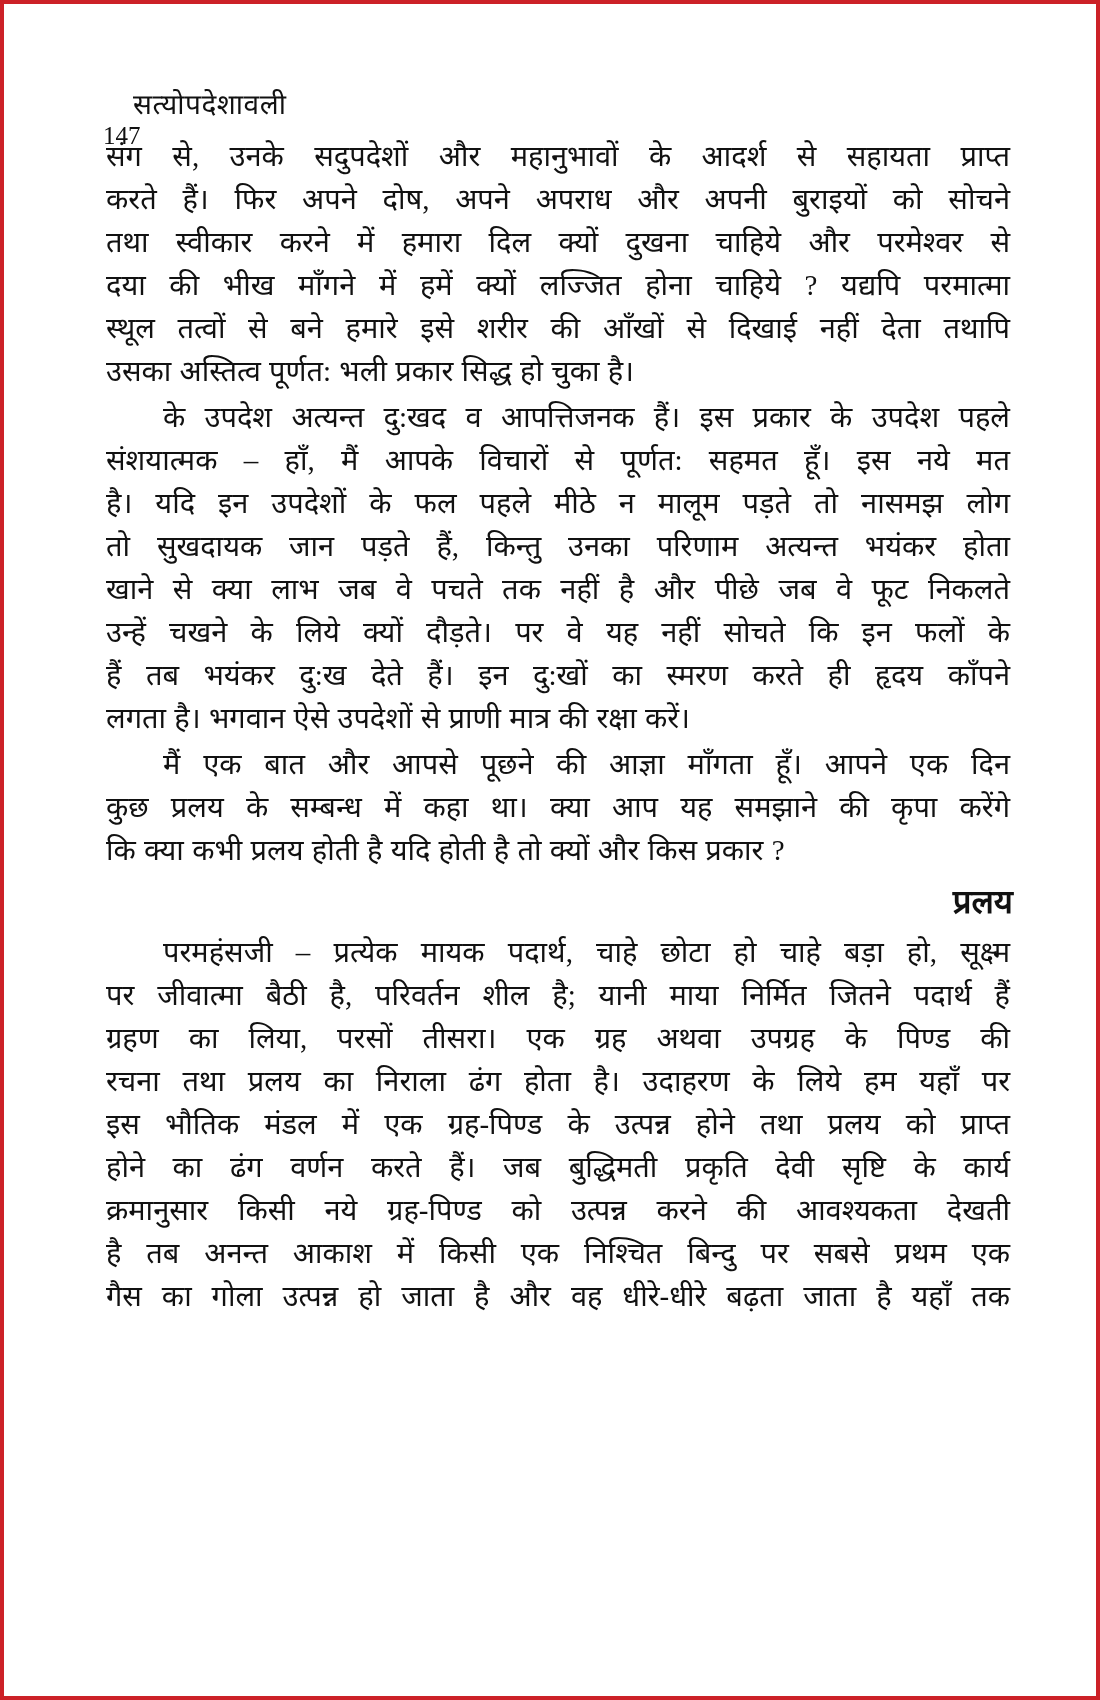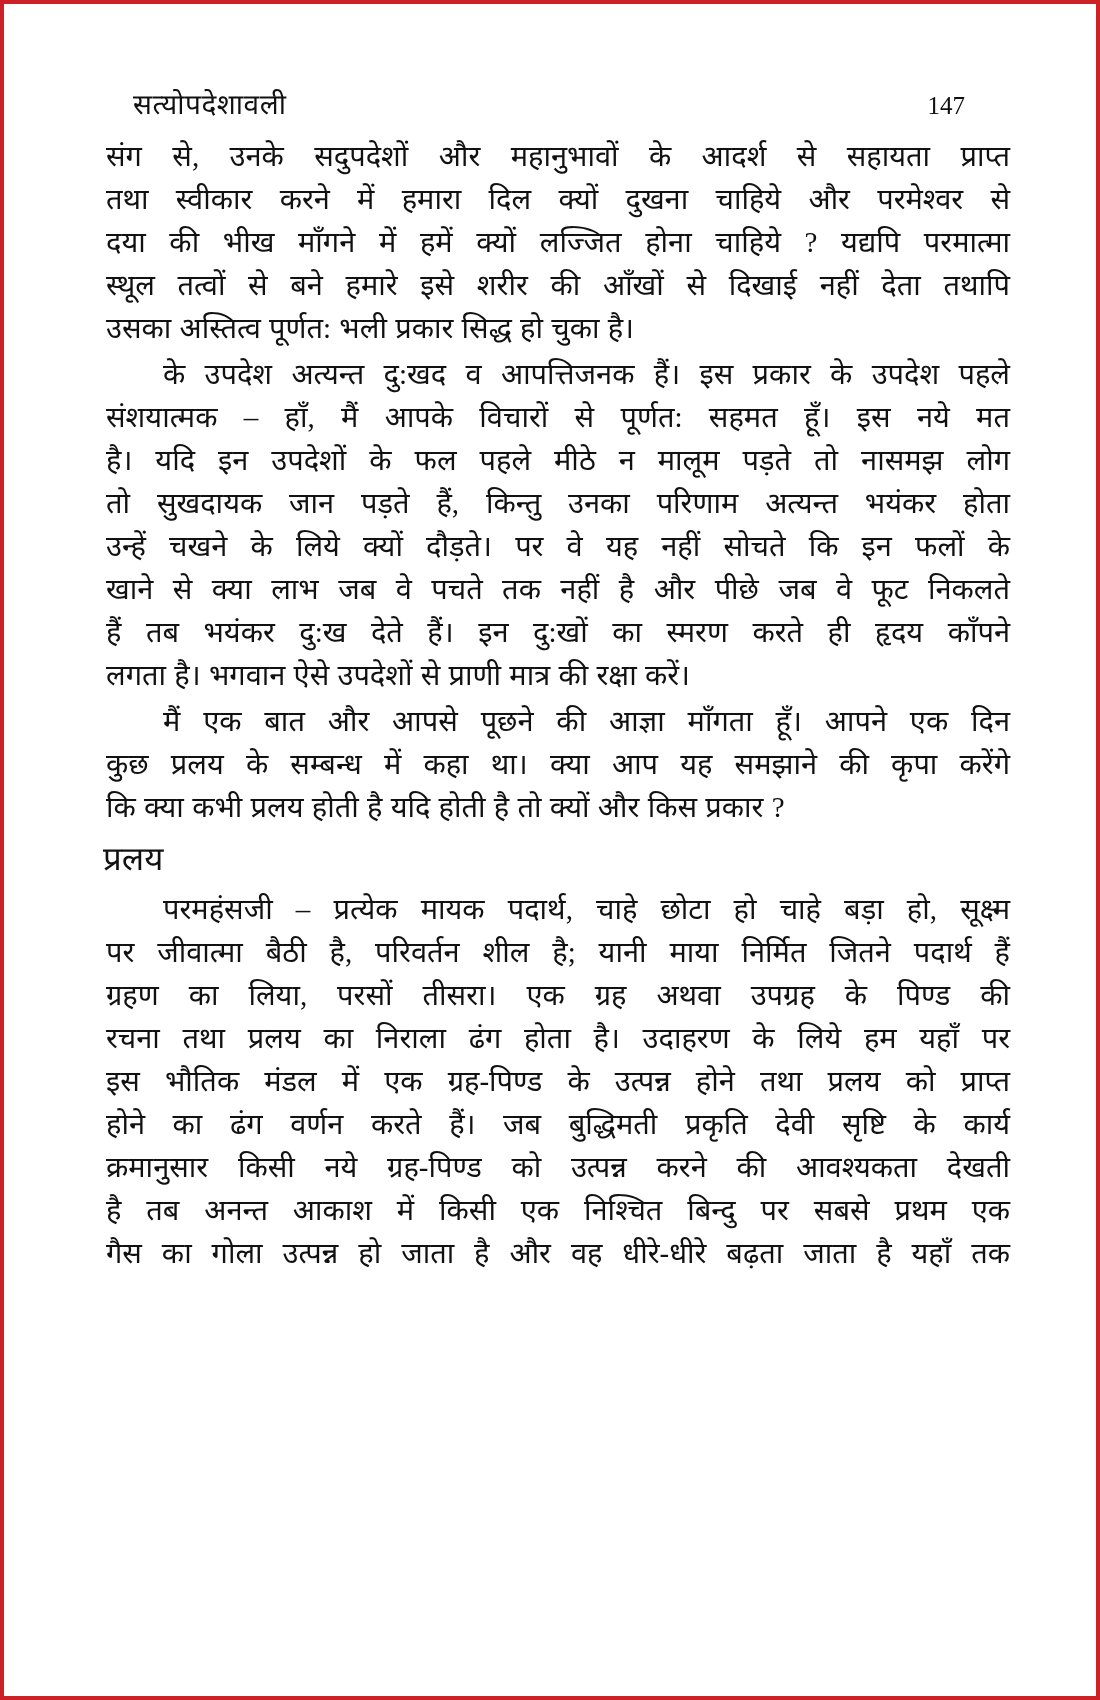--- a/index.html
+++ b/index.html
@@ -24,20 +24,21 @@
     z-index: 10;
   }
   .page-header {
     position: absolute;
     top: 84px;
     left: 103px;
     right: 87px;
     display: flex;
     justify-content: space-between;
     align-items: baseline;
+    flex-direction: column;
   }
   .running-title {
     font-size: 28px;
     letter-spacing: 0.5px;
     padding-left: 30px;
   }
   .page-number {
     font-size: 25px;
     padding-right: 48px;
     font-family: "Liberation Serif", "DejaVu Serif", serif;
@@ -59,54 +60,55 @@
   }
   .line {
     text-align: justify;
     text-align-last: left;
     word-spacing: 1px;
   }
   .line.full {
     text-align-last: justify;
   }
   .section-heading {
-    text-align: left;
-    font-weight: normal;
+    text-align: right;
+    font-weight: bold;
     font-size: 33px;
     line-height: 50px;
     padding-top: 2px;
     padding-bottom: 1px;
   }
 </style>
 </head>
 <body>
 
 <div class="page-frame">
   <div class="page-border"></div>
 
   <div class="page-header">
     <span class="running-title">सत्योपदेशावली</span>
     <span class="page-number">147</span>
   </div>
 
   <div class="page-body" id="page-body">
       <div class="para">
         <div class="line full">संग से, उनके सदुपदेशों और महानुभावों के आदर्श से सहायता प्राप्त</div>
+        <div class="line full">करते हैं। फिर अपने दोष, अपने अपराध और अपनी बुराइयों को सोचने</div>
         <div class="line full">तथा स्वीकार करने में हमारा दिल क्यों दुखना चाहिये और परमेश्वर से</div>
         <div class="line full">दया की भीख माँगने में हमें क्यों लज्जित होना चाहिये ? यद्यपि परमात्मा</div>
         <div class="line full">स्थूल तत्वों से बने हमारे इसे शरीर की आँखों से दिखाई नहीं देता तथापि</div>
         <div class="line">उसका अस्तित्व पूर्णत: भली प्रकार सिद्ध हो चुका है।</div>
       </div>
       <div class="para indent">
         <div class="line full">के उपदेश अत्यन्त दु:खद व आपत्तिजनक हैं। इस प्रकार के उपदेश पहले</div>
         <div class="line full">संशयात्मक – हाँ, मैं आपके विचारों से पूर्णत: सहमत हूँ। इस नये मत</div>
         <div class="line full">है। यदि इन उपदेशों के फल पहले मीठे न मालूम पड़ते तो नासमझ लोग</div>
         <div class="line full">तो सुखदायक जान पड़ते हैं, किन्तु उनका परिणाम अत्यन्त भयंकर होता</div>
+        <div class="line full">खाने से क्या लाभ जब वे पचते तक नहीं है और पीछे जब वे फूट निकलते</div>
         <div class="line full">उन्हें चखने के लिये क्यों दौड़ते। पर वे यह नहीं सोचते कि इन फलों के</div>
-        <div class="line full">खाने से क्या लाभ जब वे पचते तक नहीं है और पीछे जब वे फूट निकलते</div>
         <div class="line full">हैं तब भयंकर दु:ख देते हैं। इन दु:खों का स्मरण करते ही हृदय काँपने</div>
         <div class="line">लगता है। भगवान ऐसे उपदेशों से प्राणी मात्र की रक्षा करें।</div>
       </div>
       <div class="para indent">
         <div class="line full">मैं एक बात और आपसे पूछने की आज्ञा माँगता हूँ। आपने एक दिन</div>
         <div class="line full">कुछ प्रलय के सम्बन्ध में कहा था। क्या आप यह समझाने की कृपा करेंगे</div>
         <div class="line">कि क्या कभी प्रलय होती है यदि होती है तो क्यों और किस प्रकार ?</div>
       </div>
       <div class="section-heading">प्रलय</div>
       <div class="para indent">

